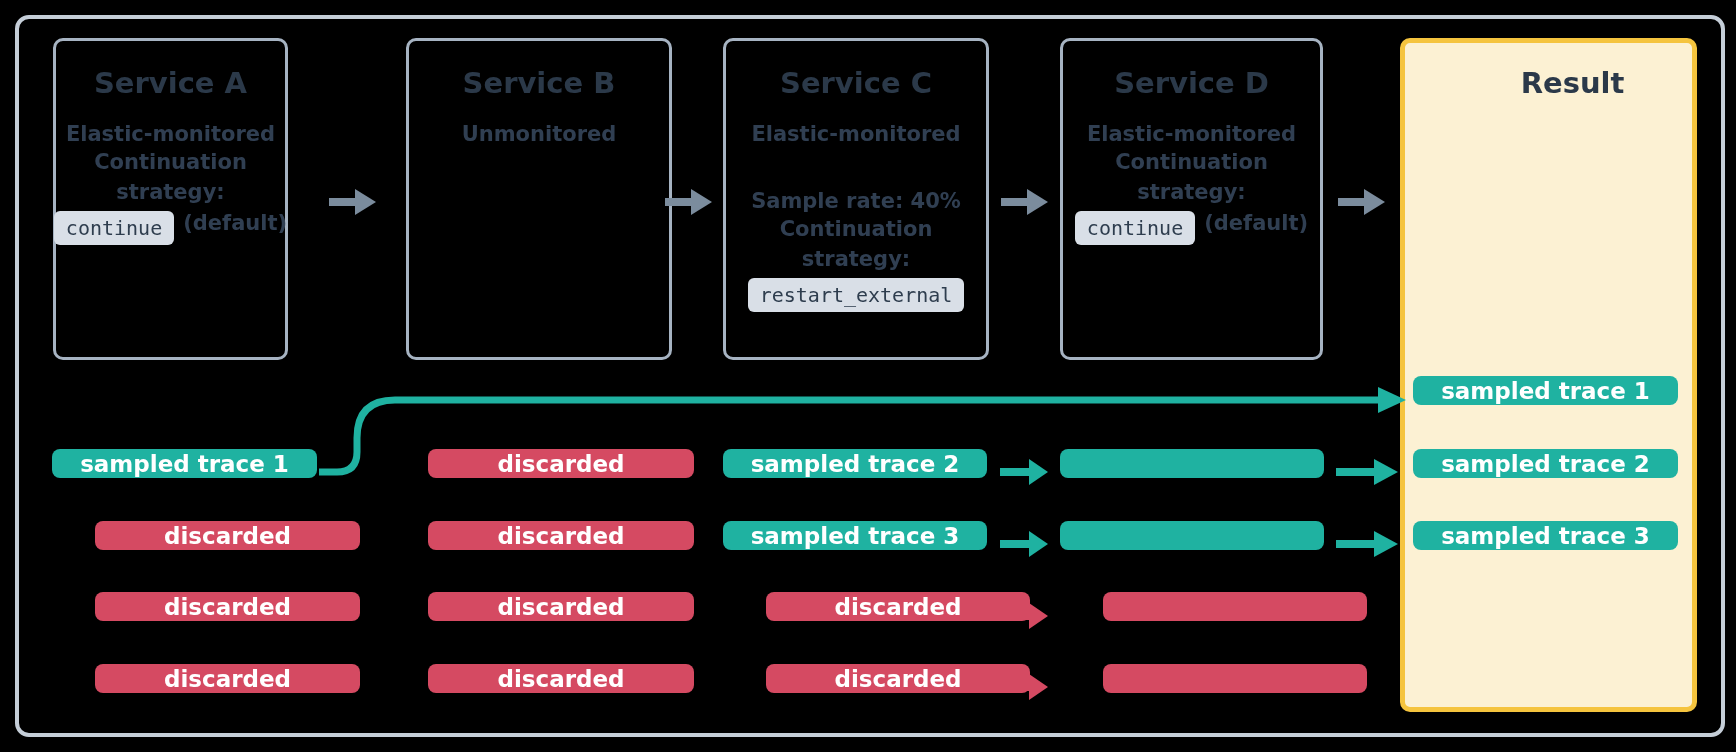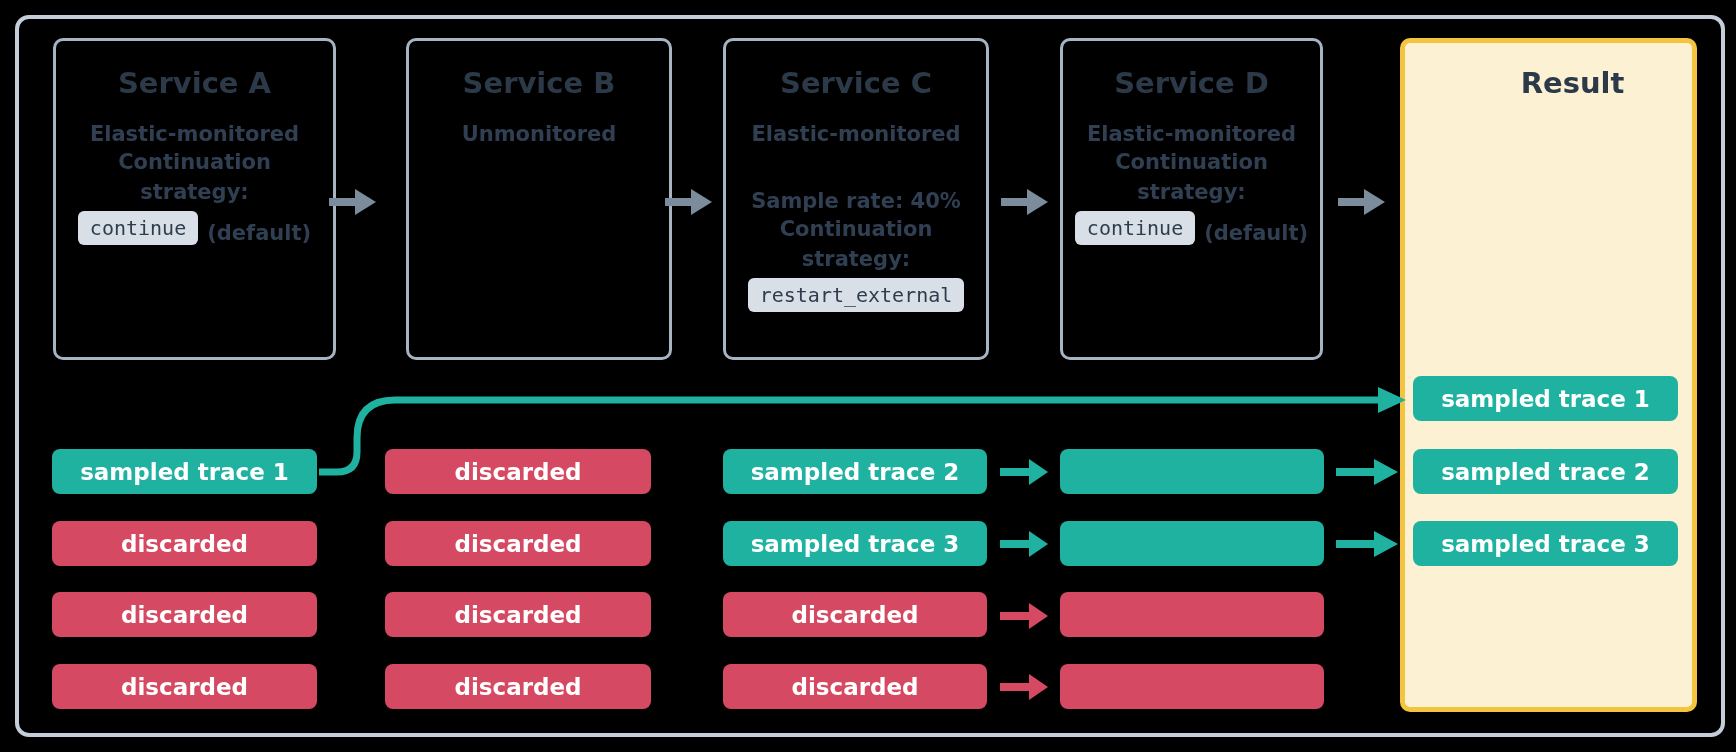--- a/index.html
+++ b/index.html
@@ -29,52 +29,52 @@
     position:absolute;left:15px;top:15px;width:1710px;height:722px;
     border:4px solid var(--outer-border);border-radius:14px;
   }
 
   .svc-box{
     position:absolute;top:38px;height:322px;
     border:3px solid var(--svc-border);border-radius:10px;
     display:flex;flex-direction:column;align-items:center;
     text-align:center;color:var(--ink-body);
   }
-  .svc-a{left:53px;width:283px;}
+  .svc-a{left:53px;width:235px;}
   .svc-b{left:406px;width:266px;}
   .svc-c{left:723px;width:266px;}
   .svc-d{left:1060px;width:263px;}
 
   .svc-title{margin-top:25px;font-size:29px;line-height:34px;font-weight:bold;color:var(--ink-title);}
   .svc-sub{margin-top:21px;font-size:21px;line-height:26px;font-weight:bold;opacity:.92;}
   .svc-rate{margin-top:41px;font-size:21px;line-height:26px;font-weight:bold;opacity:.92;}
   .svc-cont{font-size:21px;line-height:30px;font-weight:bold;opacity:.92;}
-  .svc-code-row{margin-top:4px;display:flex;align-items:flex-end;justify-content:center;gap:9px;}
+  .svc-code-row{margin-top:4px;display:flex;align-items:flex-start;justify-content:center;gap:9px;}
   .code-tag{
     background:var(--code-bg);color:var(--code-ink);
     font-family:"DejaVu Sans Mono","Liberation Mono",monospace;
     font-size:20px;line-height:28px;padding:3px 12px;border-radius:6px;white-space:nowrap;
   }
   .code-note{font-size:21px;font-weight:bold;opacity:.92;white-space:nowrap;}
 
   .result-box{
     position:absolute;left:1400px;top:38px;width:297px;height:674px;
     background:var(--cream-bg);
     border:5px solid var(--yellow-border);border-radius:10px;
     display:flex;flex-direction:column;align-items:center;text-align:center;padding-left:48px;
   }
   .result-title{margin-top:23px;font-size:29px;line-height:34px;font-weight:bold;color:var(--ink-title);}
 
   .bar{
-    position:absolute;height:45px;border-radius:8px;
+    position:absolute;height:29px;border-radius:8px;
     display:flex;align-items:center;justify-content:center;
     color:var(--bar-ink);font-size:23px;font-weight:bold;white-space:nowrap;
   }
   .sampled{background:var(--teal);}
-  .discarded{background:var(--crimson);}
+  .discarded{background:var(--crimson);margin-left:43px;}
   .c0{left:52px;width:265px;}
   .c1{left:385px;width:266px;}
   .c2{left:723px;width:264px;}
   .c3{left:1060px;width:264px;}
   .cr{left:1413px;width:265px;}
   .r0{top:376px;}
   .r1{top:449px;}
   .r2{top:521px;}
   .r3{top:592px;}
   .r4{top:664px;}

